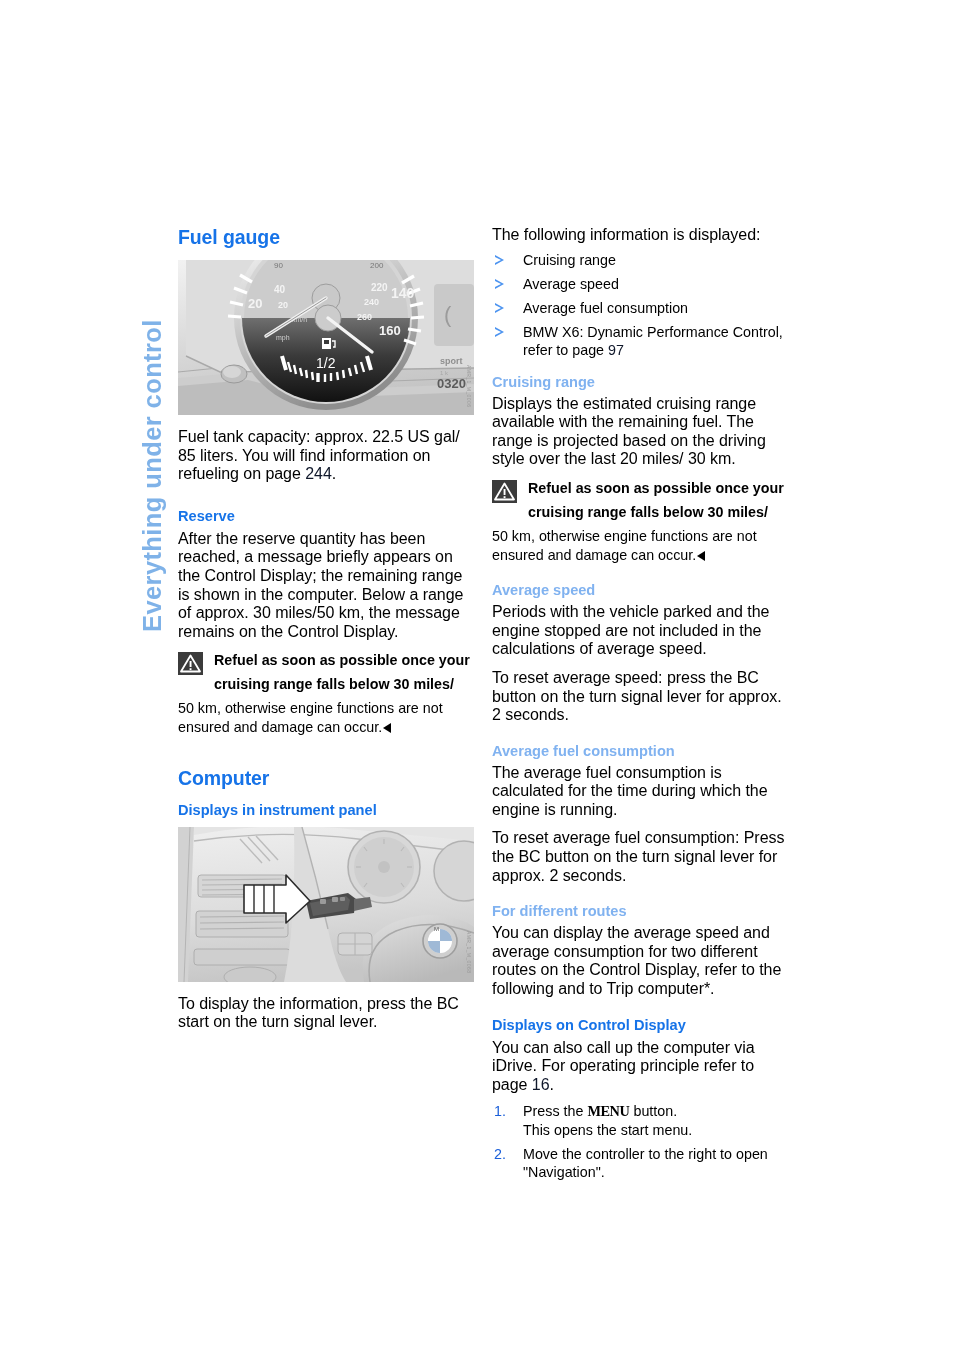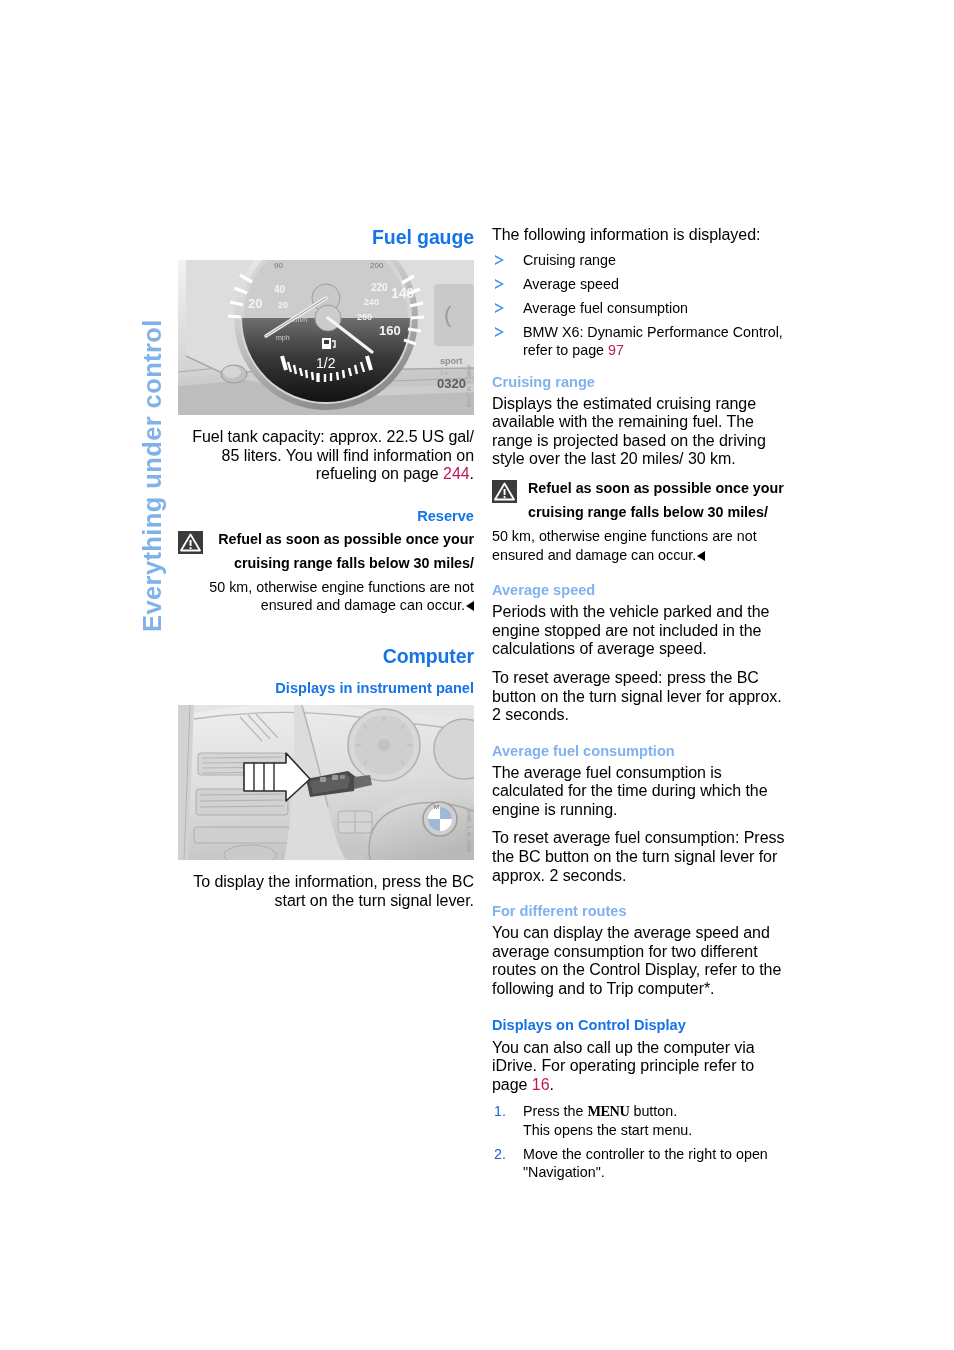--- a/index.html
+++ b/index.html
@@ -44,21 +44,21 @@
     color: #7FB2E8;
     font-family: "Liberation Sans", sans-serif;
   }
 
   
   .col {
     position: absolute;
     top: 226px;
     width: 296px;
   }
-  .col-left  { left: 178px; text-align: right; }
+  .col-left  { left: 178px; }
   .col-right { left: 492px; }
 
   
   h1.sec {
     margin: 0 0 12px 0;
     font-size: 19.5px;
     font-weight: bold;
     color: #1673E8;
     letter-spacing: -0.1px;
     line-height: 22px;
@@ -81,21 +81,21 @@
   
   p.body {
     margin: 0 0 10px 0;
     font-size: 16px;
     line-height: 18.6px;
     color: #000;
     letter-spacing: -0.05px;
   }
   p.body:last-child { margin-bottom: 0; }
 
-  .xref { color: #be185d; }
+  .xref { color: #0f172a; }
 
   
   .gap-lg { height: 20px; }
   .gap-md { height: 13px; }
   .gap-sm { height: 7px; }
 
   
   .figure {
     position: relative;
     width: 296px;
@@ -344,20 +344,21 @@
       </svg>
       <span class="fig-code">AMR_1_M_0006</span>
     </div>
 
     <p class="body"><span>Fuel tank capacity: approx. 22.5 US gal/ 85 liters. You will find information on refueling on page </span><span class="xref">244</span>.</p>
 
 
     <div class="gap-md"></div>
 
     <h2 class="sub">Reserve</h2>
+    <p class="body">After the reserve quantity has been reached, a message briefly appears on the Control Display; the remaining range is shown in the computer. Below a range of approx. 30 miles/50 km, the message remains on the Control Display.</p>
 
     <div class="note">
       <div class="warn-icon">
         <svg width="25" height="23" viewBox="0 0 25 23">
           <rect x="0" y="0" width="25" height="23" fill="#3b3b3b"></rect>
           <path d="M12.5 3.5 L22 19.5 L3 19.5 Z" fill="none" stroke="#ffffff" stroke-width="1.8" stroke-linejoin="round"></path>
           <rect x="11.6" y="9" width="1.9" height="6" fill="#ffffff"></rect>
           <rect x="11.6" y="16.2" width="1.9" height="1.9" fill="#ffffff"></rect>
         </svg>
       </div>

